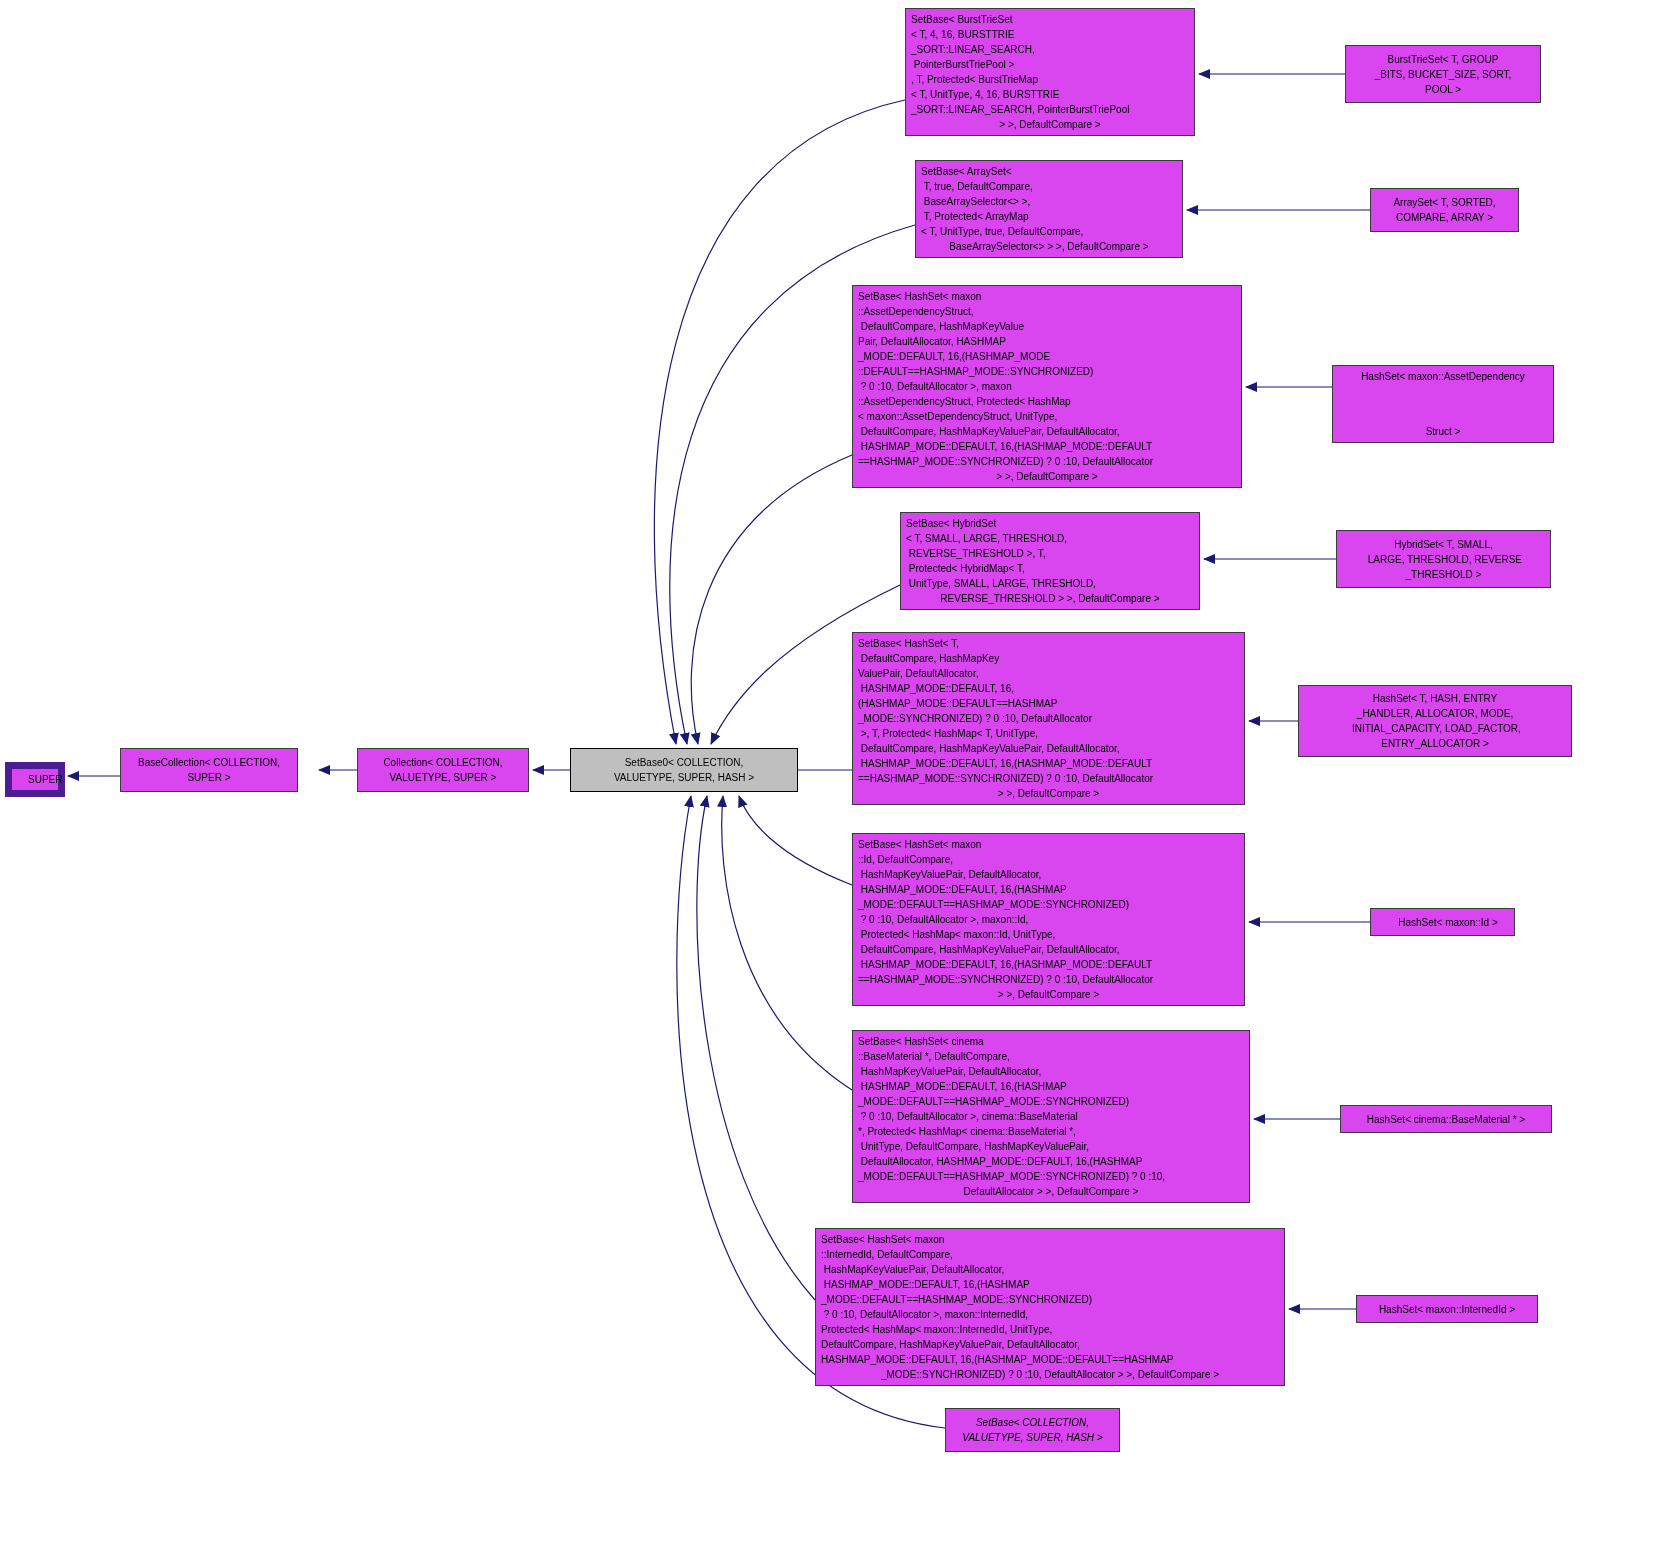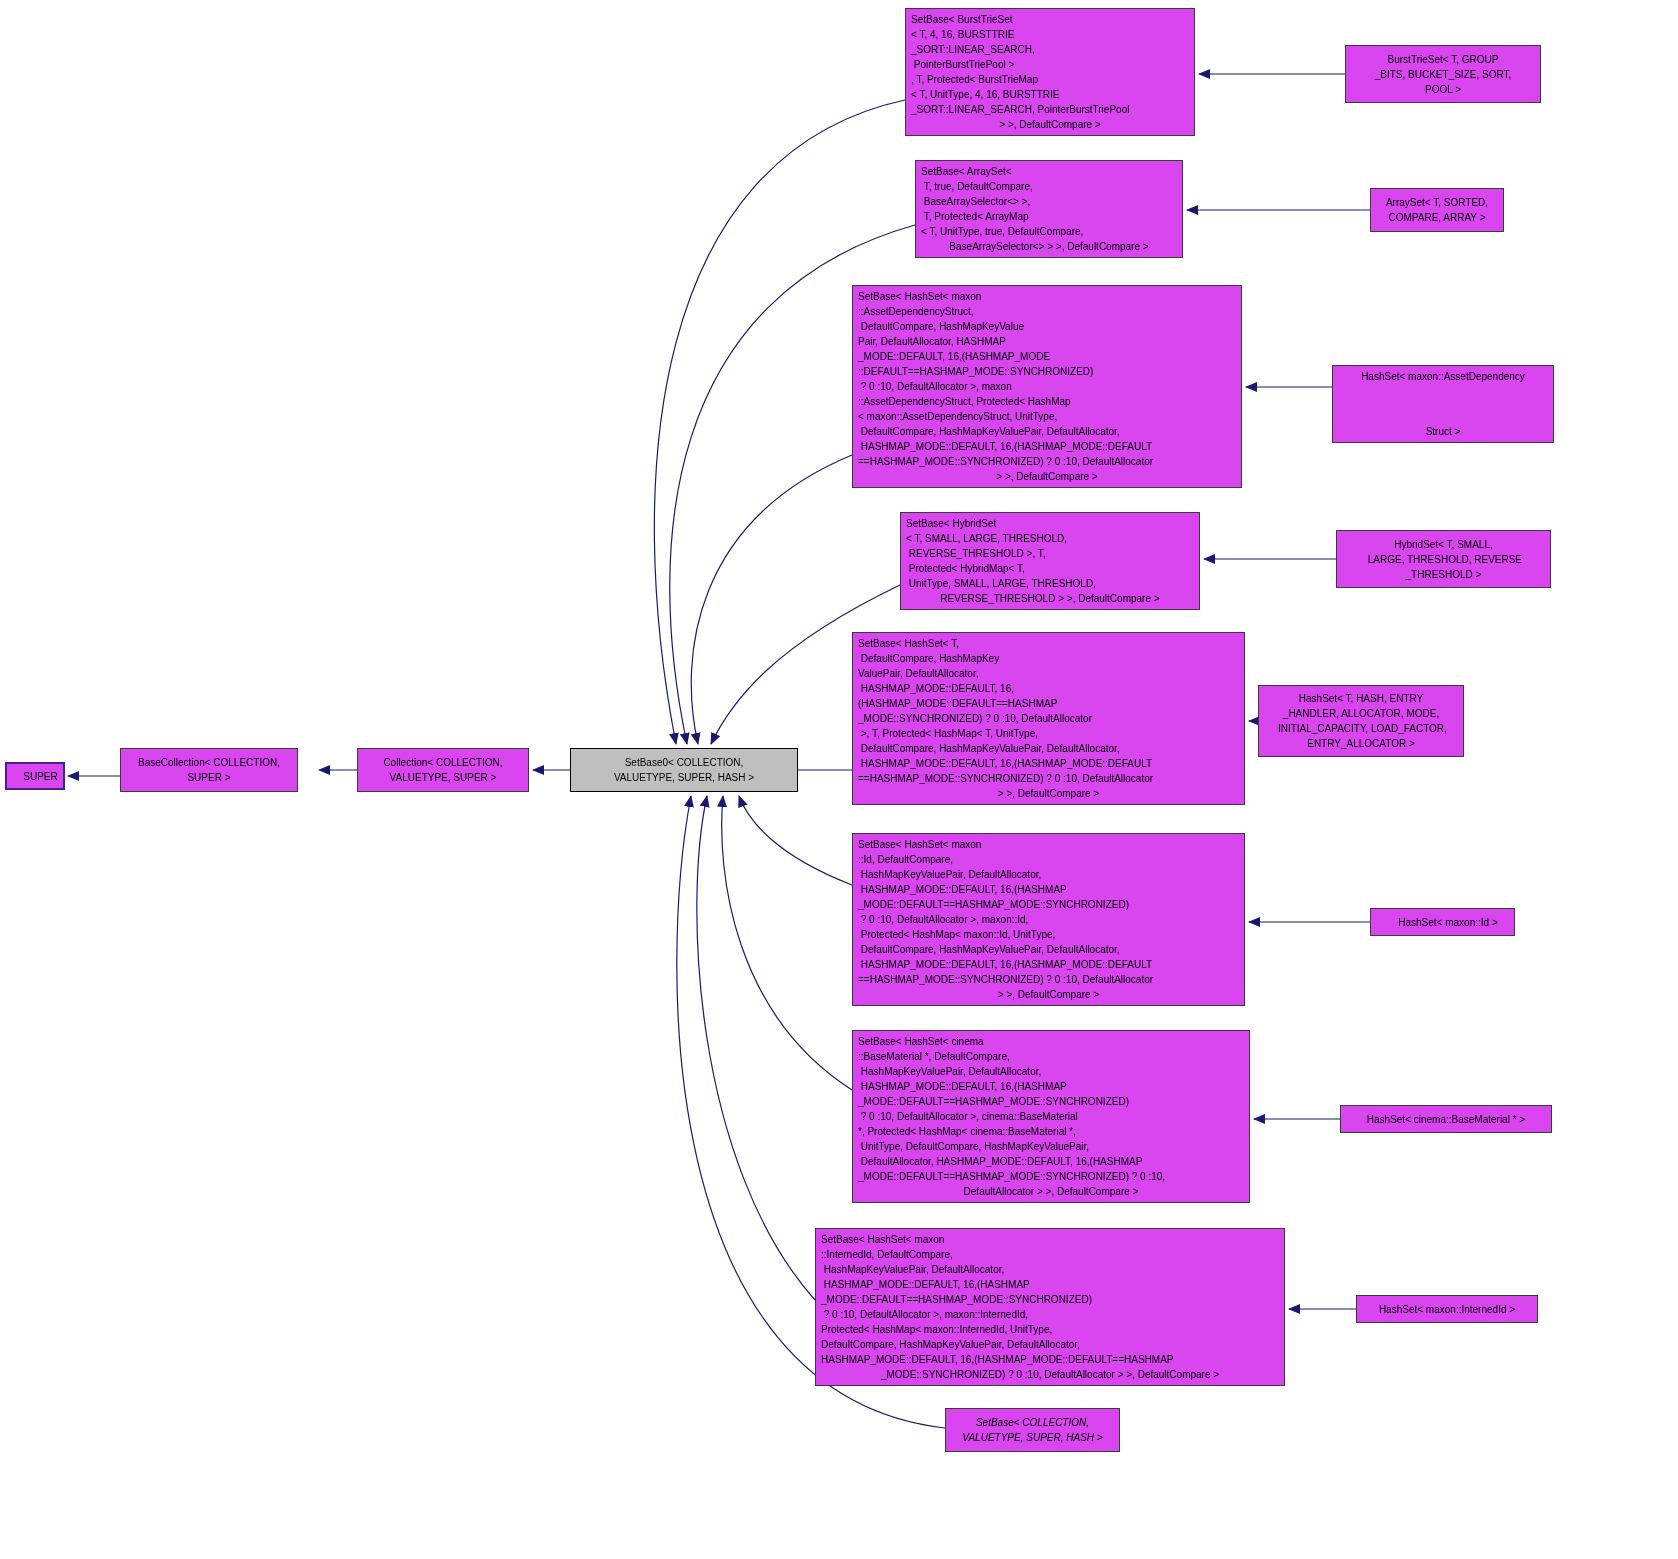--- a/index.html
+++ b/index.html
@@ -7,21 +7,21 @@
           font-family:"Liberation Sans",sans-serif;}
   svg.edges{position:absolute;left:0;top:0;width:1678px;height:1559px;pointer-events:none;}
   .node{position:absolute;background:#d946ef;border:1px solid #3a3a3a;
         font:10px/15px "Liberation Sans",sans-serif;color:#000;
         padding:3px 5px;box-sizing:border-box;}
   .node .body{white-space:pre-wrap;text-align:left;}
   .node .tail{white-space:pre-wrap;text-align:center;}
   .node.center .body{text-align:center;}
   .node.vc{display:flex;flex-direction:column;justify-content:center;}
   .node.highlight{background:#bfbfbf;border:1px solid #000;}
-  .node.external{border:2px solid #4c1d95;padding-left:16px;}
+  .node.external{border:7px solid #4c1d95;padding-left:16px;}
 </style>
 </head>
 <body>
 
 <div id="canvas">
 
   <svg class="edges" viewBox="0 0 1678 1559">
     <defs>
       <marker id="ah" markerWidth="12" markerHeight="10" refX="11" refY="5" orient="auto" markerUnits="userSpaceOnUse">
         <path d="M0,0 L12,5 L0,10 z" fill="#191970"></path>
@@ -174,37 +174,37 @@
     <div class="body">SetBase&lt; COLLECTION,</div>
     <div class="tail">VALUETYPE, SUPER, HASH &gt;</div>
   </div>
 
   <div class="node center vc" style="left:1345px;top:45px;width:196px;min-height:58px;">
     <div class="body">BurstTrieSet&lt; T, GROUP
 _BITS, BUCKET_SIZE, SORT,</div>
     <div class="tail">POOL &gt;</div>
   </div>
 
-  <div class="node center vc" style="left:1370px;top:188px;width:134px;min-height:44px;">
+  <div class="node center vc" style="left:1370px;top:188px;width:149px;min-height:44px;">
     <div class="body">ArraySet&lt; T, SORTED,</div>
     <div class="tail">COMPARE, ARRAY &gt;</div>
   </div>
 
   <div class="node center vc" style="left:1332px;top:365px;width:222px;min-height:44px;gap:40px;">
     <div class="body">HashSet&lt; maxon::AssetDependency</div>
     <div class="tail">Struct &gt;</div>
   </div>
 
   <div class="node center vc" style="left:1336px;top:530px;width:215px;min-height:58px;">
     <div class="body">HybridSet&lt; T, SMALL,
  LARGE, THRESHOLD, REVERSE</div>
     <div class="tail">_THRESHOLD &gt;</div>
   </div>
 
-  <div class="node center vc" style="left:1258px;top:685px;width:206px;min-height:72px;">
+  <div class="node center vc" style="left:1298px;top:685px;width:274px;min-height:72px;">
     <div class="body">HashSet&lt; T, HASH, ENTRY
 _HANDLER, ALLOCATOR, MODE,
  INITIAL_CAPACITY, LOAD_FACTOR,</div>
     <div class="tail">ENTRY_ALLOCATOR &gt;</div>
   </div>
 
   <div class="node center vc" style="left:1370px;top:908px;width:145px;min-height:28px;padding-left:16px;">
     <div class="tail">HashSet&lt; maxon::Id &gt;</div>
   </div>
 

